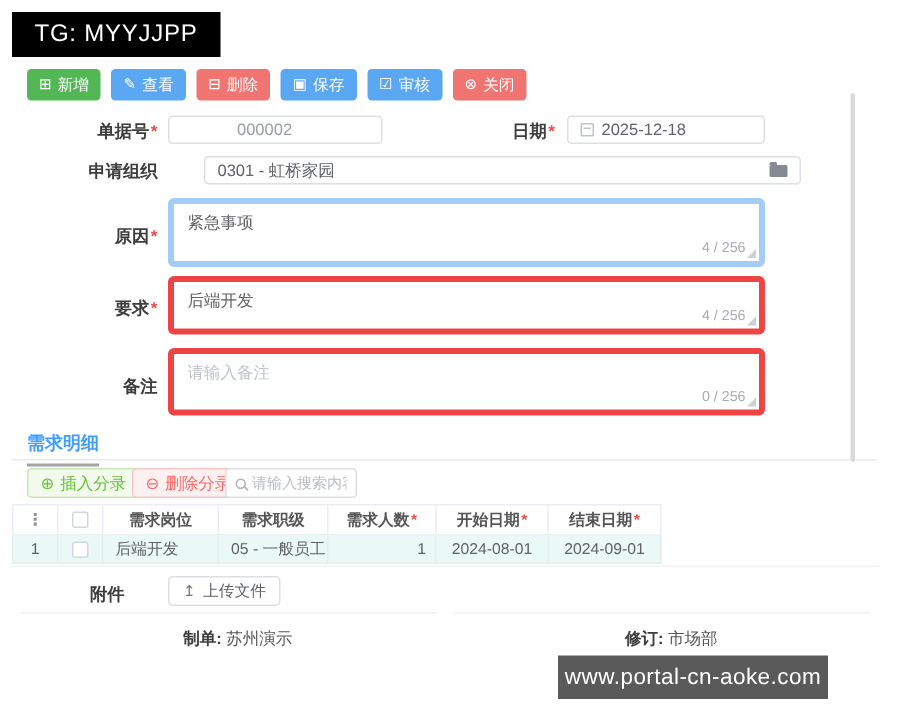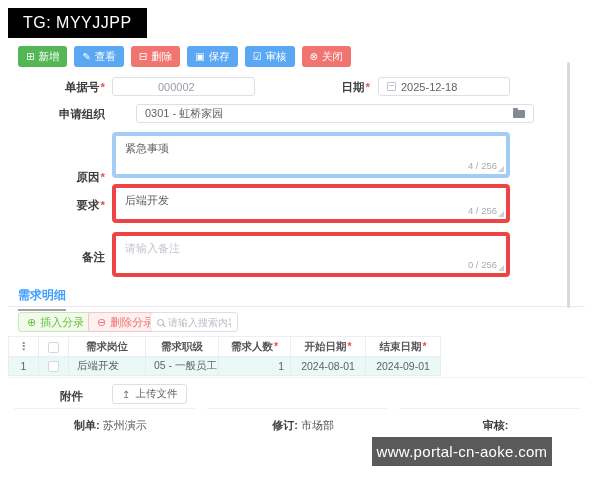--- a/index.html
+++ b/index.html
@@ -136,21 +136,21 @@
     <span class="i-cal"></span>
     <input value="2025-12-18" style="">
   </div>
 
   <div class="flabel" style="left:5px; top:107px;">申请组织</div>
   <div class="input-wrap" style="left:112px; top:104px; width:398px;margin-left:24px;">
     <input value="0301 - 虹桥家园" style="">
     <span class="i-folder"></span>
   </div>
 
-  <div class="flabel" style="left:5px; top:150px;margin-top:20px;"><span>原因</span><span class="req">*</span></div>
+  <div class="flabel" style="left:5px; top:150px;"><span>原因</span><span class="req">*</span></div>
   <div class="ta-wrap focus" style="left:112px; top:132px; width:398px; height:46px;">
     <textarea style="">紧急事项</textarea>
     <span class="counter">4 / 256</span>
     <span class="grip"></span>
   </div>
 
   <div class="flabel" style="left:5px; top:198px;"><span>要求</span><span class="req">*</span></div>
   <div class="ta-wrap" style="left:112px; top:184px; width:398px; height:39px;">
     <textarea style="">后端开发</textarea>
     <span class="counter">4 / 256</span>
@@ -222,23 +222,19 @@
 
   <div class="footer">
     <div class="fcell">
       <b>制单:</b>
       <span>苏州演示</span>
     </div>
     <div class="fcell">
       <b>修订:</b>
       <span>市场部</span>
     </div>
-    <div class="fcell">
-      <b>审核:</b>
-      <span></span>
-    </div>
   </div>
 
   <div class="vscroll"></div>
 
   <div class="watermark">www.portal-cn-aoke.com</div>
 
 </div>
 
 </body></html>

